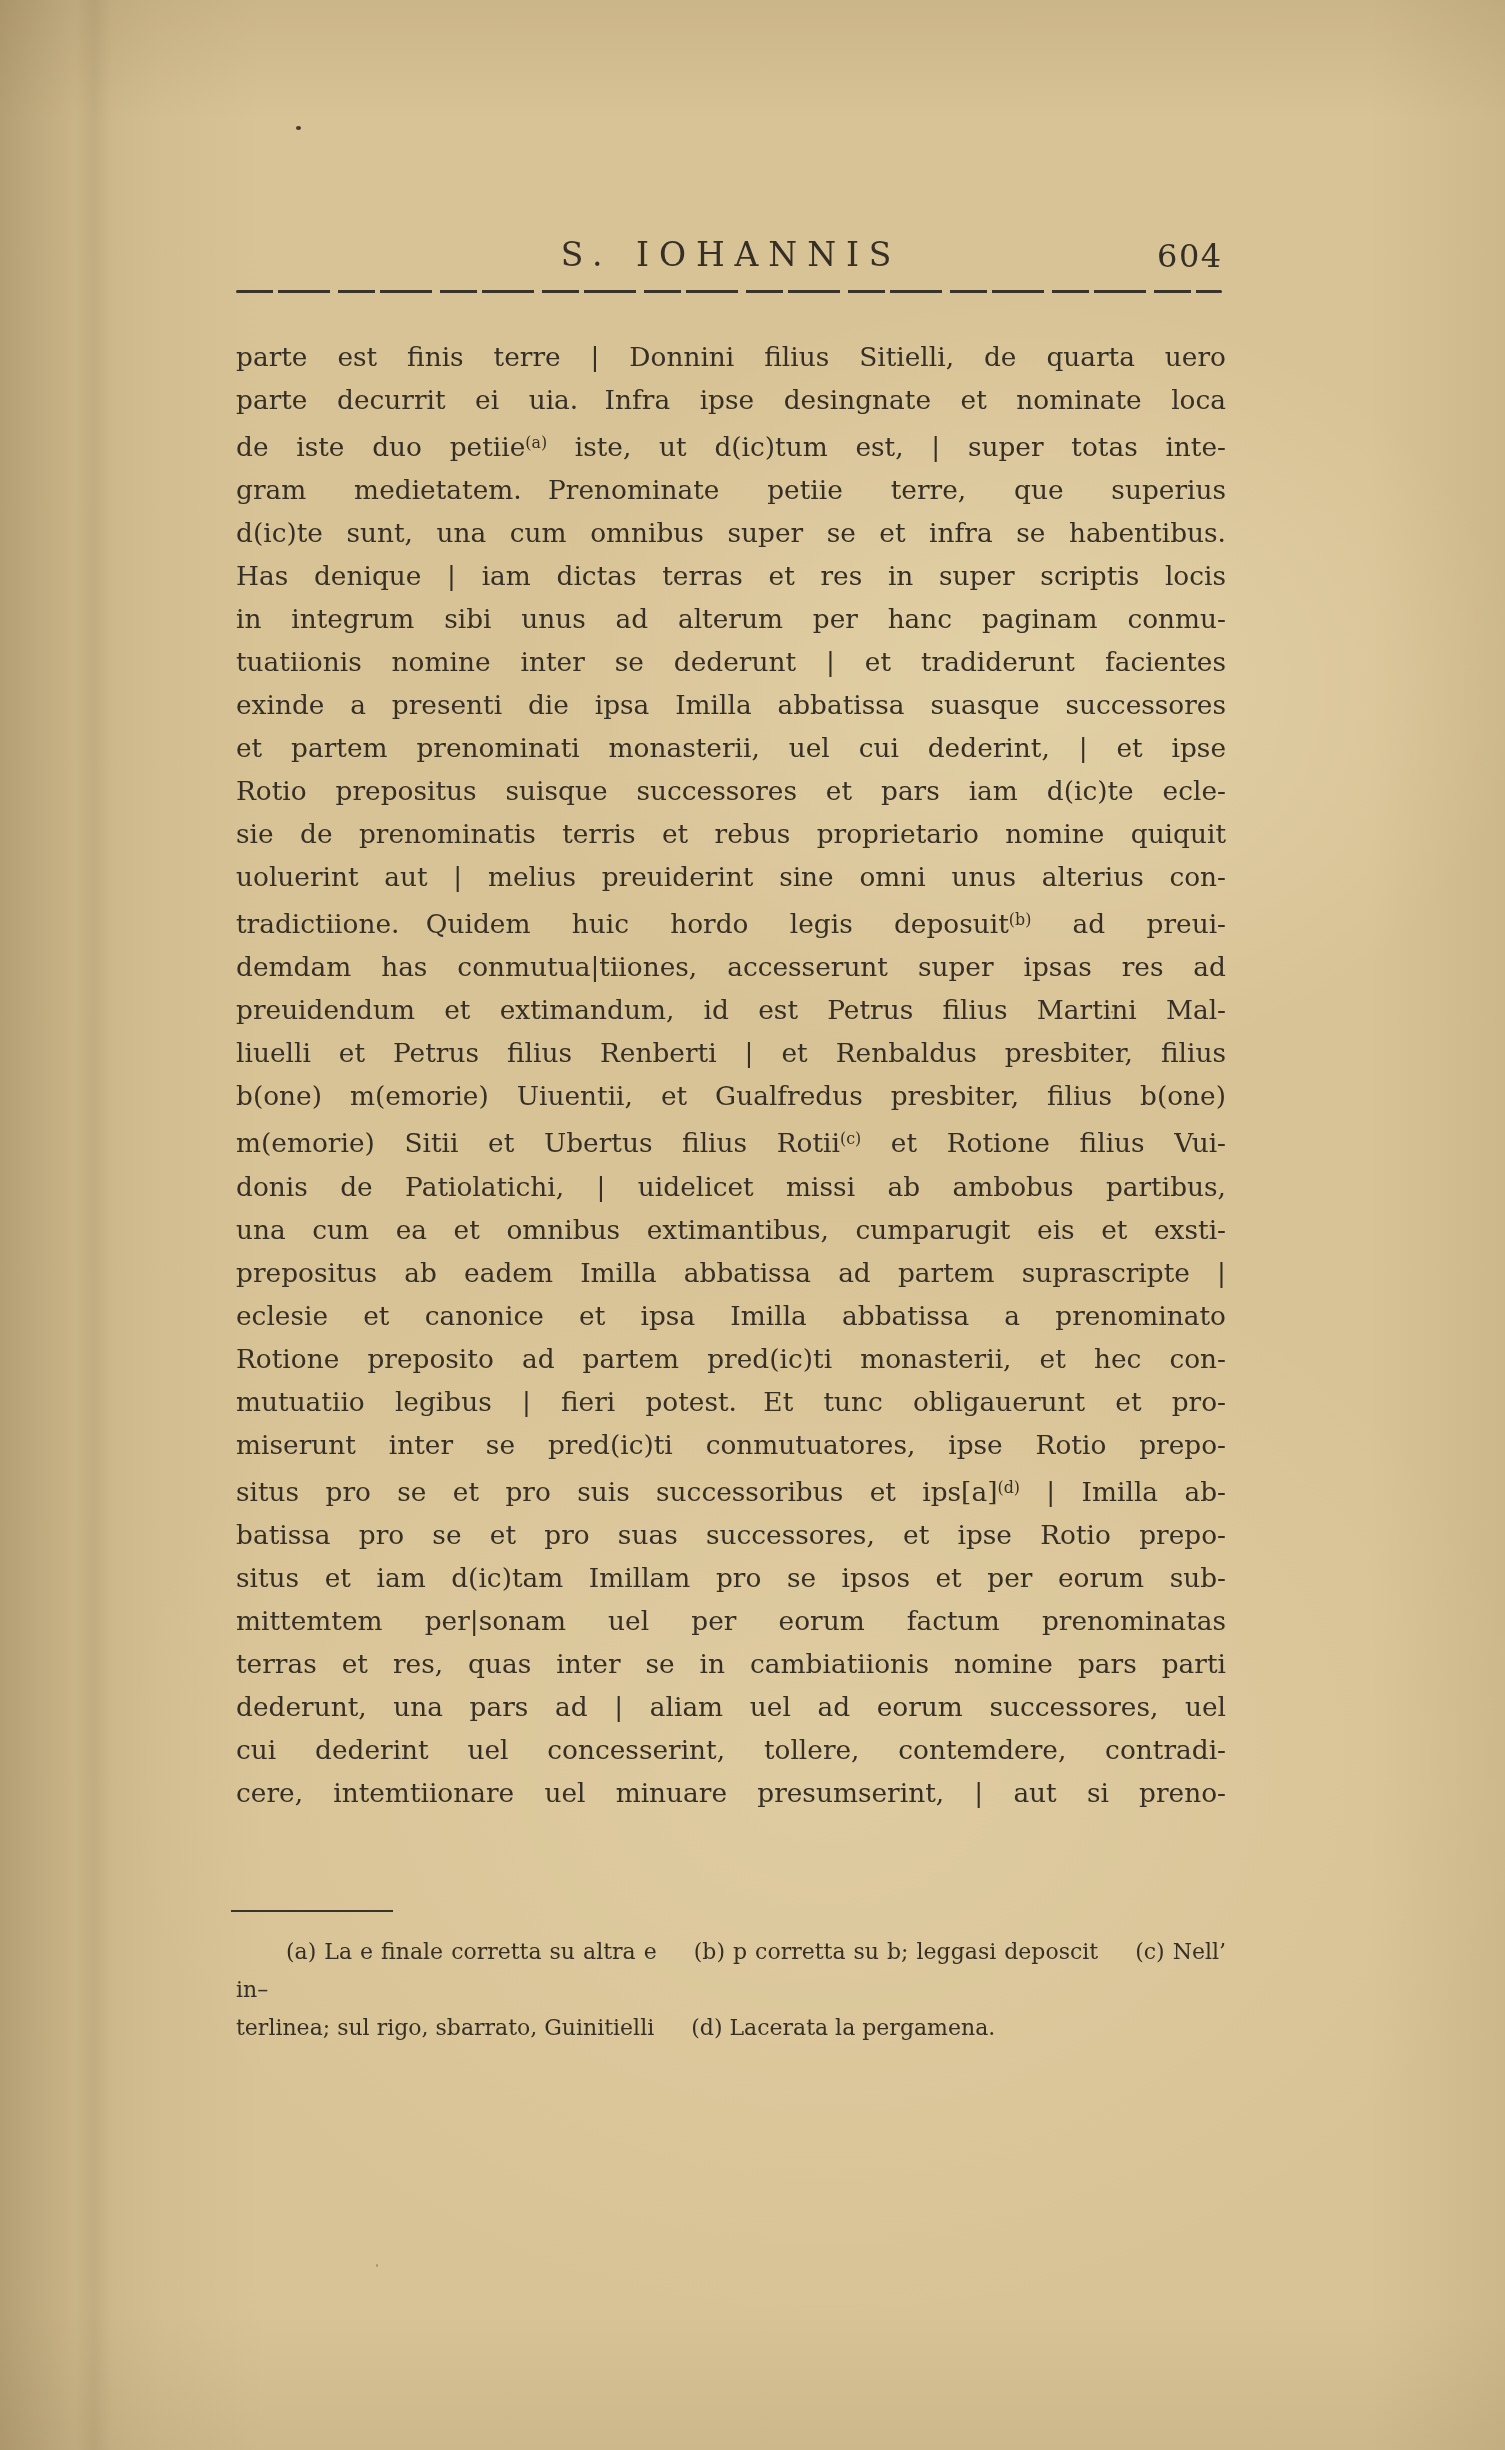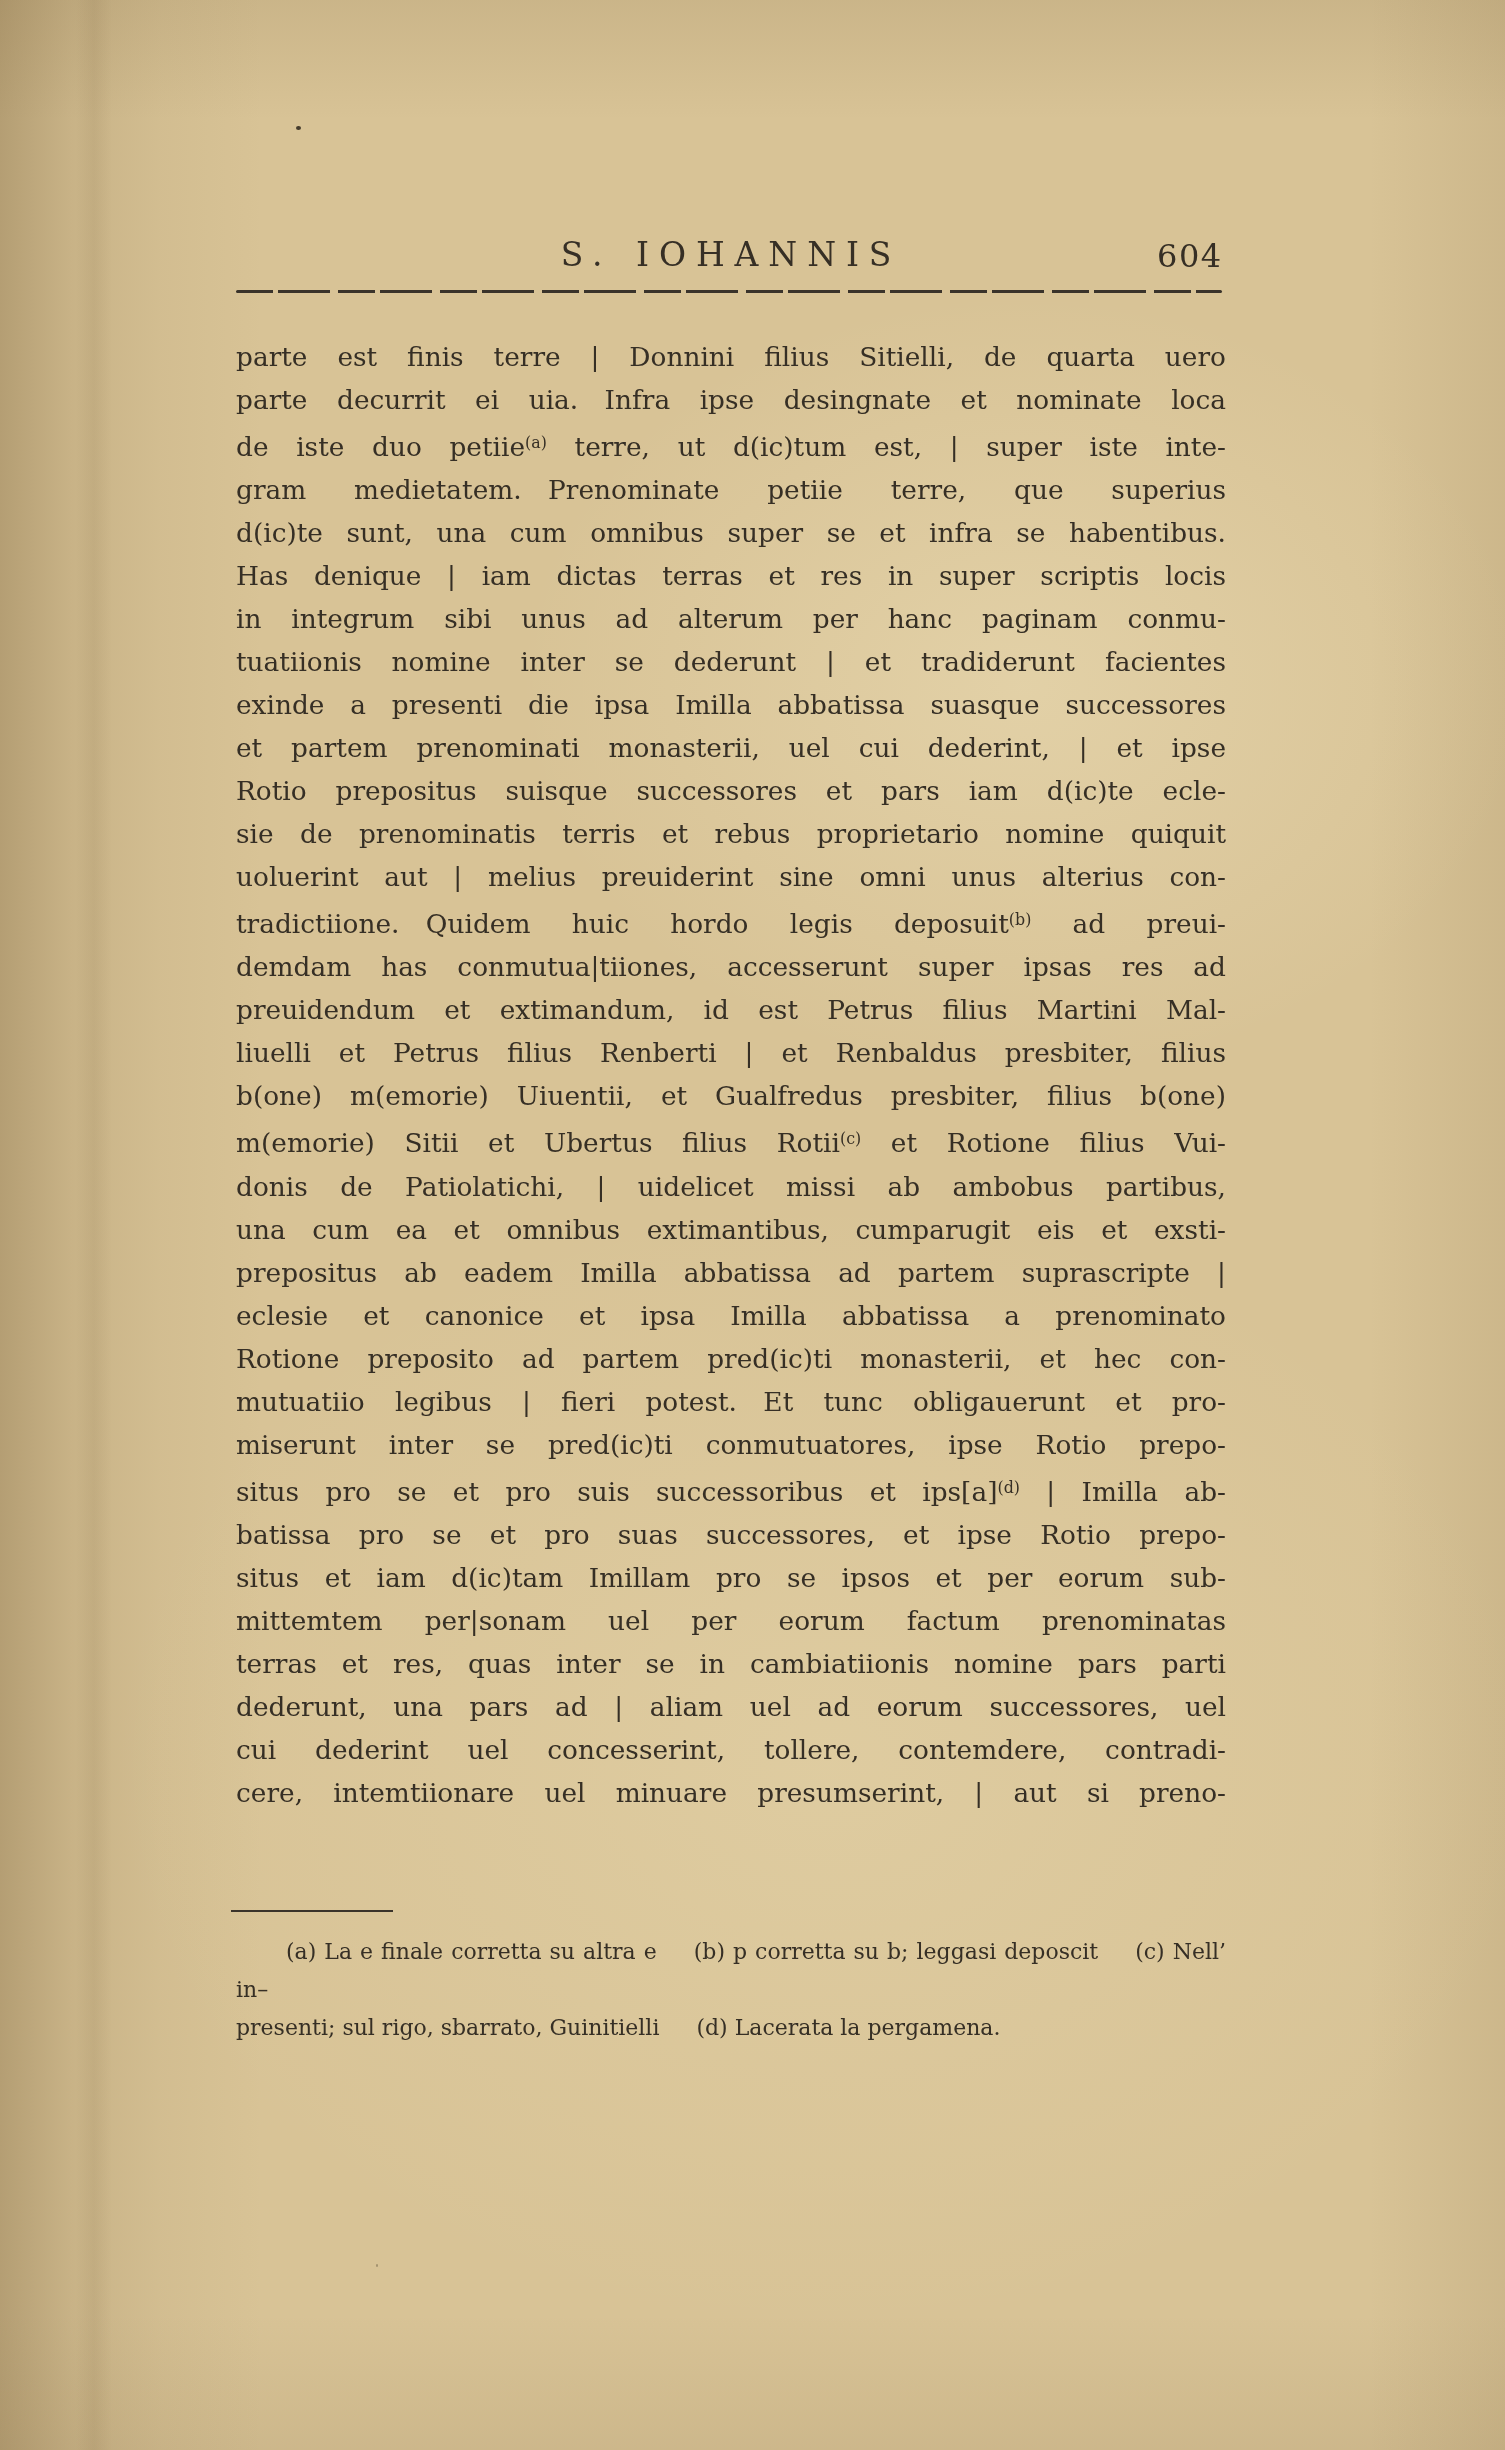--- a/index.html
+++ b/index.html
@@ -122,21 +122,21 @@
 <div class="page-header">
   <div class="running-title">S. IOHANNIS</div>
   <div class="page-number">604</div>
 </div>
 
 <div class="header-rule"></div>
 
 <div class="body-text">
     <div class="line"><span>parte est finis terre | Donnini filius Sitielli, de quarta uero</span></div>
     <div class="line"><span>parte decurrit ei uia. Infra ipse desingnate et nominate loca</span></div>
-    <div class="line"><span>de iste duo petiie</span><span class="sup">(a)</span><span> terre, ut d(ic)tum est, | super iste inte-</span></div>
+    <div class="line"><span>de iste duo petiie</span><span class="sup">(a)</span><span> iste, ut d(ic)tum est, | super totas inte-</span></div>
     <div class="line"><span>gram medietatem. Prenominate petiie terre, que superius</span></div>
     <div class="line"><span>d(ic)te sunt, una cum omnibus super se et infra se habentibus.</span></div>
     <div class="line"><span>Has denique | iam dictas terras et res in super scriptis locis</span></div>
     <div class="line"><span>in integrum sibi unus ad alterum per hanc paginam conmu-</span></div>
     <div class="line"><span>tuatiionis nomine inter se dederunt | et tradiderunt facientes</span></div>
     <div class="line"><span>exinde a presenti die ipsa Imilla abbatissa suasque successores</span></div>
     <div class="line"><span>et partem prenominati monasterii, uel cui dederint, | et ipse</span></div>
     <div class="line"><span>Rotio prepositus suisque successores et pars iam d(ic)te ecle-</span></div>
     <div class="line"><span>sie de prenominatis terris et rebus proprietario nomine quiquit</span></div>
     <div class="line"><span>uoluerint aut | melius preuiderint sine omni unus alterius con-</span></div>
@@ -160,19 +160,19 @@
     <div class="line"><span>terras et res, quas inter se in cambiatiionis nomine pars parti</span></div>
     <div class="line"><span>dederunt, una pars ad | aliam uel ad eorum successores, uel</span></div>
     <div class="line"><span>cui dederint uel concesserint, tollere, contemdere, contradi-</span></div>
     <div class="line"><span>cere, intemtiionare uel minuare presumserint, | aut si preno-</span></div>
   </div>
 
 <div class="footnote-rule"></div>
 
 <div class="footnotes">
     <div class="line ind"><span>(a) </span><span class="it">La</span><span> e </span><span class="it">finale corretta su altra</span><span> e</span><span class="gap"></span><span>(b) p </span><span class="it">corretta su</span><span> b; </span><span class="it">leggasi</span><span> deposcit</span><span class="gap"></span><span>(c) </span><span class="it">Nell’ in–</span></div>
-    <div class="line no-jl"><span class="it">presenti; sul rigo, sbarrato,</span><span> Guinitielli</span><span class="gap"></span><span>(d) </span><span class="it">Lacerata la pergamena.</span></div>
+    <div class="line no-jl"><span class="it">terlinea; sul rigo, sbarrato,</span><span> Guinitielli</span><span class="gap"></span><span>(d) </span><span class="it">Lacerata la pergamena.</span></div>
   </div>
 
 <div class="speck s1"></div>
 <div class="speck s2"></div>
 <div class="speck s3"></div>
 
 
 </body></html>

